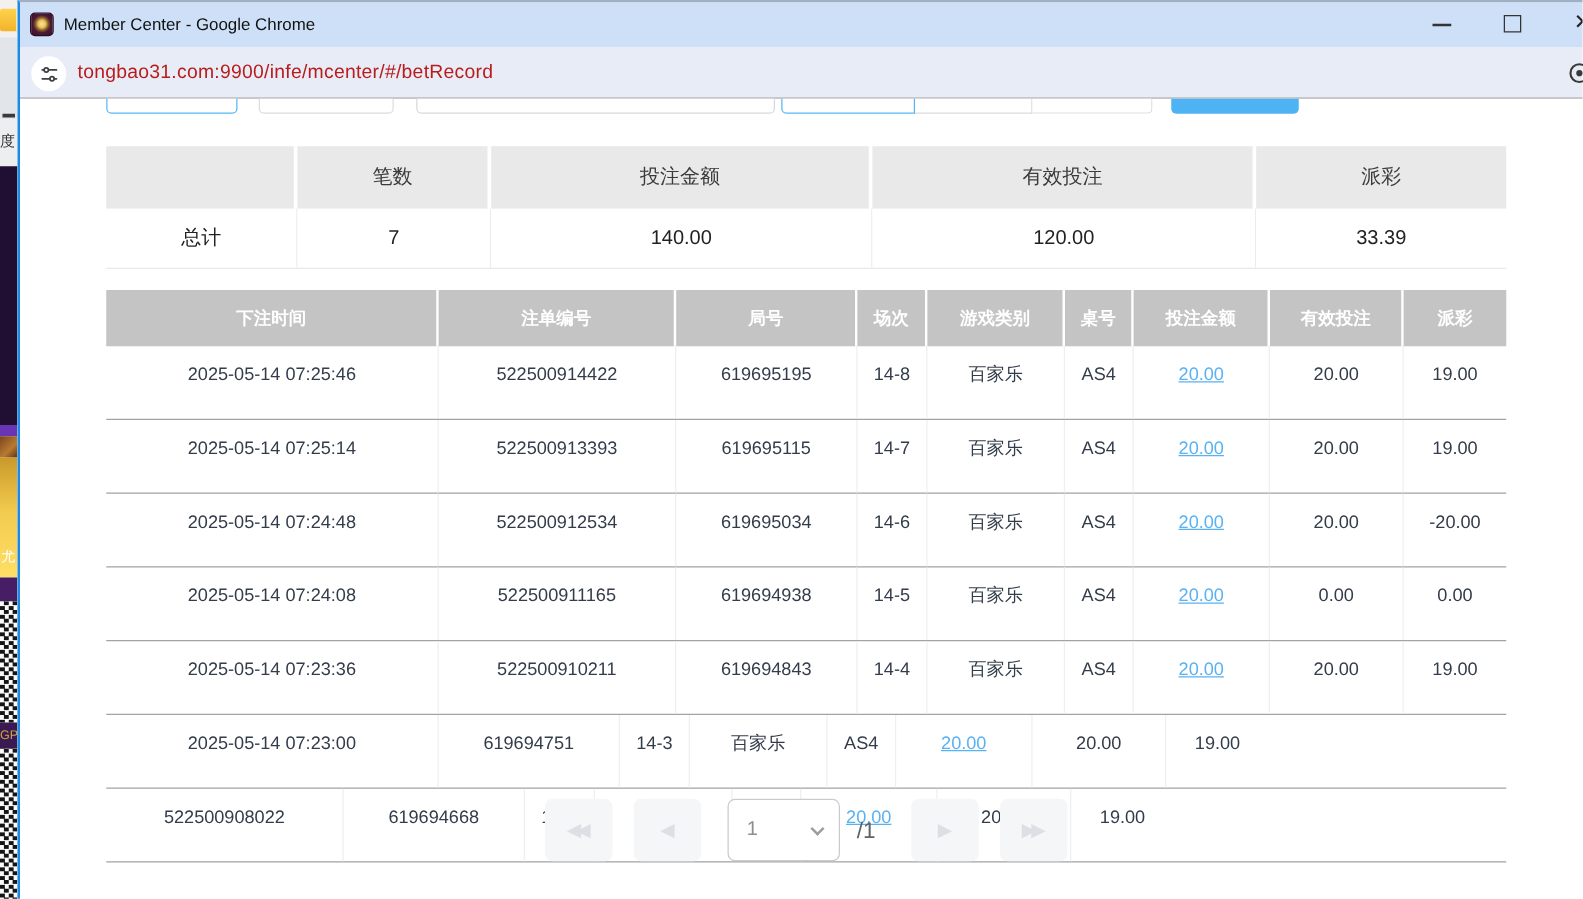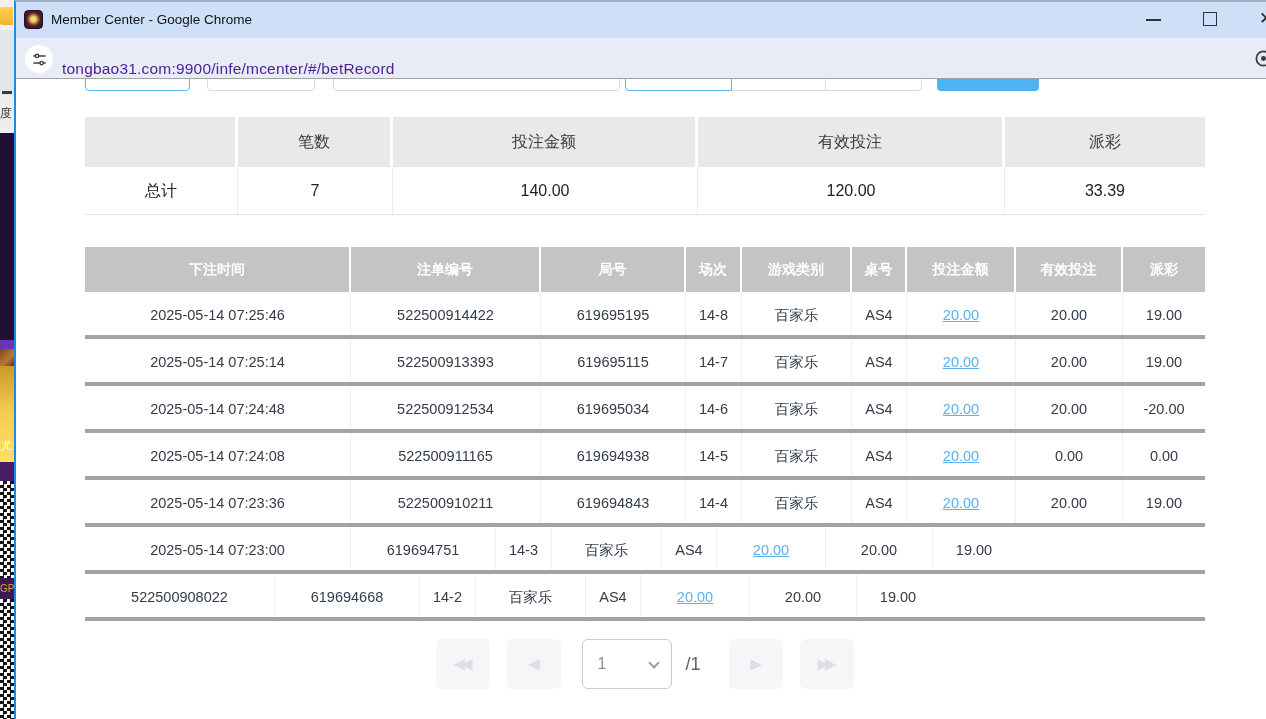--- a/index.html
+++ b/index.html
@@ -37,21 +37,21 @@
              background:radial-gradient(circle at 50% 48%, #f9e7a0 0%, #e8c35a 24%, #8a5a28 42%, #4a1a35 58%, #381028 100%);
              border:1px solid #2a0c20; }
   .title-text { position:absolute; left:35px; top:0; line-height:36px; font-size:13.5px; color:#111; }
   .glyph-min { position:absolute; left:1130px; top:17px; width:15px; height:2px; background:#333; }
   .glyph-max { position:absolute; left:1187px; top:10px; width:14px; height:14px; border:1.5px solid #333; background:transparent; }
   .glyph-close { position:absolute; left:1243px; top:6px; font-size:17px; color:#222; }
 
   .urlbar { position:relative; height:41px; background:#e8ecf6; border-bottom:1px solid #a3a3a3; }
   .tune-circle { position:absolute; left:9px; top:7px; width:28px; height:28px; border-radius:50%; background:#fff;
                  display:flex; align-items:center; justify-content:center; }
-  .url-text { position:absolute; left:46px; top:0; line-height:40px; font-size:15.5px; color:#4c1d95; letter-spacing:0.2px;margin-top:11px; }
+  .url-text { position:absolute; left:46px; top:0; line-height:40px; font-size:15.5px; color:#b91c1c; letter-spacing:0.2px; }
   .target-icon { position:absolute; left:1238px; top:11px; }
 
   .content { position:relative; height:639px; background:#fff; overflow:hidden; }
 
   
   .tc { position:absolute; top:-22px; height:34px; background:#fff; border-radius:4px; }
   .tc-a { left:69px;  width:105px; border:1px solid #57b7f3; }
   .tc-b { left:191px; width:108px; border:1px solid #dcdcdc; }
   .tc-input { left:317px; width:287px; border:1px solid #d9d9d9; }
   .tc-seg { left:609px; width:297px; display:flex; background:transparent; border:none; }
@@ -65,25 +65,25 @@
   .summary { position:absolute; left:69px; top:38px; width:1120px; }
   .sum-header { display:flex; height:50px; }
   .sum-header .sc { background:#e9e9e9; color:#3a3a3a; font-size:16px; text-align:center; line-height:50px; border-right:3px solid #fff; }
   .sum-header .sc:last-child { border-right:none; }
   .sum-row { display:flex; height:48px; border-bottom:1px solid #e4e4e4; }
   .sum-row .sc { background:#fff; color:#222; font-size:16px; text-align:center; line-height:48px; border-right:1px solid #ececec; }
   .sum-row .sc:last-child { border-right:none; }
   .s1{width:153px}.s2{width:155px}.s3{width:305px}.s4{width:307px}.s5{width:200px}
 
   
-  .bet-table { position:absolute; left:69px; top:153px; width:1120px;margin-top:15px; }
+  .bet-table { position:absolute; left:69px; top:153px; width:1120px; }
   .bet-header { display:flex; height:45px; }
   .bet-header .bc { background:#c4c4c4; color:#fff; font-weight:bold; font-size:14px; text-align:center; line-height:45px; border-right:2px solid #fff; }
   .bet-header .bc:last-child { border-right:none; }
-  .brow { display:flex; height:47px; border-bottom:4px solid #a3a3a3; }
+  .brow { display:flex; height:59px; border-bottom:1px solid #a3a3a3; }
   .brow .bc { color:#333c4a; font-size:14.5px; text-align:center; line-height:46px; border-right:1px solid #efefef; }
   .brow .bc:last-child { border-right:none; }
   .c1{width:266px}.c2{width:190px}.c3{width:145px}.c4{width:56px}.c5{width:110px}
   .c6{width:55px}.c7{width:109px}.c8{width:107px}.c9{width:82px}
   .amt-link { color:#59b2f2; text-decoration:underline; cursor:pointer; }
   .neg { color:#f5565b; }
 
   
   .pagination { position:absolute; left:69px; top:560px; width:1120px; height:50px;
                 display:flex; justify-content:center; align-items:center; }

